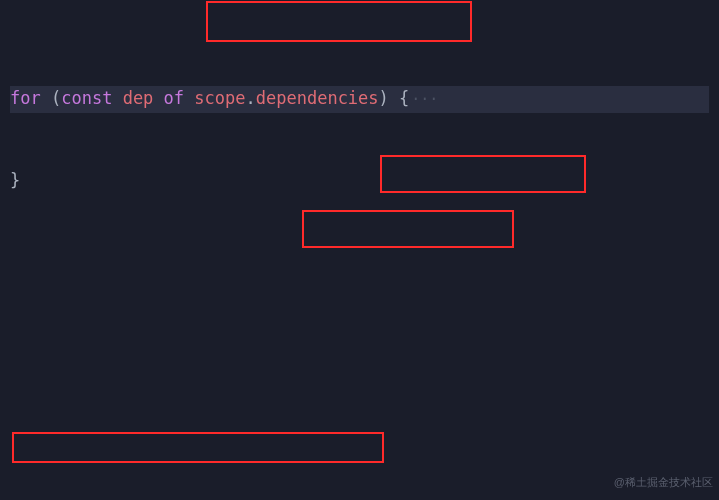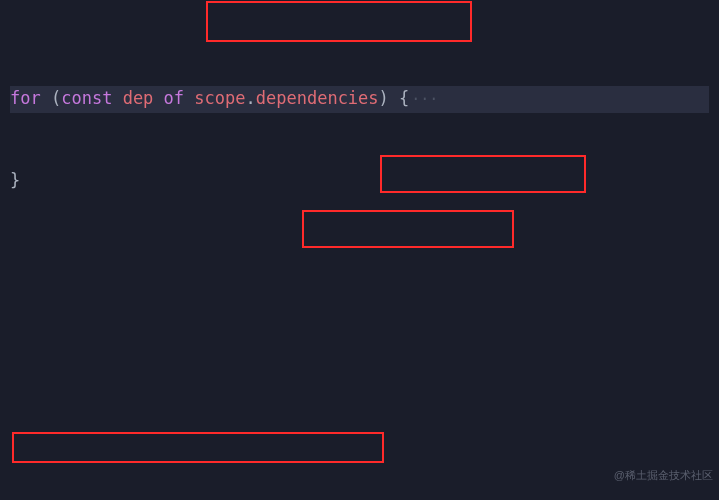--- a/index.html
+++ b/index.html
@@ -35,21 +35,21 @@
   .fold  { color: #4b5263; font-size: 15px; padding-left:2px;}
   .box {
     position: absolute;
     border: 2px solid #ff2a2a;
     pointer-events: none;
     box-sizing: border-box;
   }
   .watermark {
     position: absolute;
     right: 6px;
-    bottom: 15px;
+    bottom: 8px;
     font-size: 11px;
     color: #5a5f6e;
     font-family: sans-serif;
   }
   .spacer { height: 12px; }
   .b1 { left: 206px; top: 1px;  width: 266px; height: 41px; }
   .b2 { left: 380px; top: 155px; width: 206px; height: 38px; }
   .b3 { left: 302px; top: 210px; width: 212px; height: 38px; }
   .b4 { left: 12px;  top: 432px; width: 372px; height: 31px; }
 </style>

